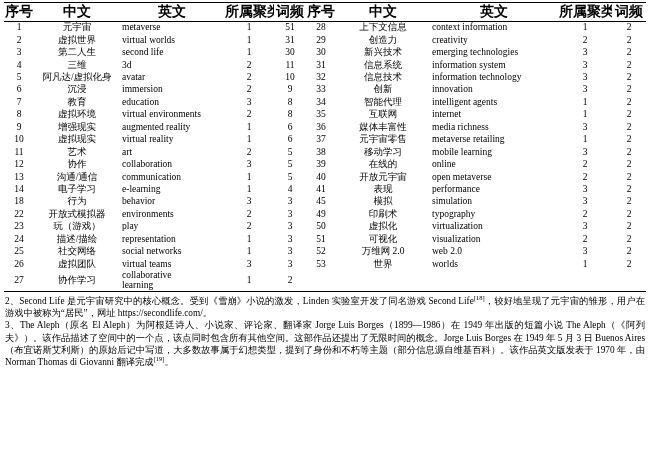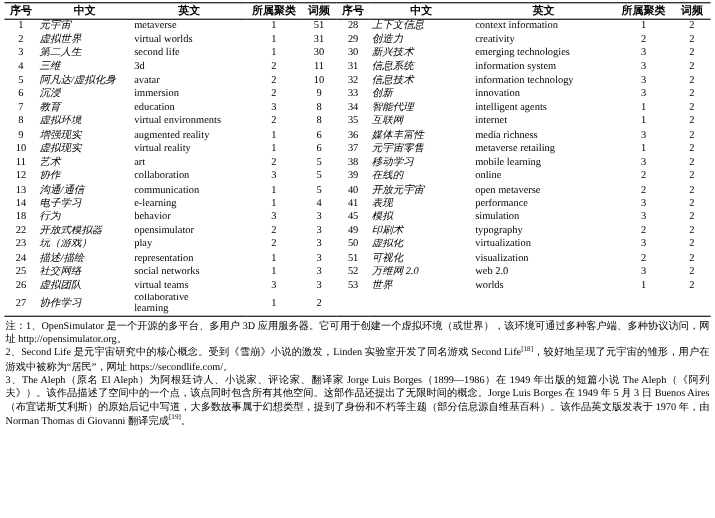--- a/index.html
+++ b/index.html
@@ -15,36 +15,36 @@
     margin:2px 4px 0 4px;
     border-collapse:collapse;
     table-layout:fixed;
     font-size:9.5px;
     border-top:1.6px solid #000;
     border-bottom:1.6px solid #000;
   }
   table.kw thead th{
     border-bottom:0.9px solid #000;
     font-weight:bold;
-    font-size:10px;
+    font-size:14px;
     height:14px;
     padding:0 1px;
     text-align:center;
     white-space:nowrap;
     overflow:hidden;
   }
   table.kw td{
     padding:0 2px;
     height:12.45px;
     line-height:1.04;
     vertical-align:middle;
     overflow:hidden;
   }
   td.c0,td.c3,td.c4,td.c5,td.c8,td.c9{text-align:center;}
-  td.c1,td.c6{text-align:left;padding-left:5px;font-style:italic;}
+  td.c1,td.c6{text-align:center;padding-left:5px;}
   td.c2,td.c7{text-align:left;padding-left:3px;white-space:pre-line;}
   .notes{
     margin:3px 5px 0 5px;
     font-size:9.3px;
     line-height:1.33;
     text-align:justify;
   }
   .notes p{margin:0;padding:0;}
   sup{font-size:6.5px;line-height:0;vertical-align:super;}
 </style>
@@ -257,21 +257,21 @@
           <td class="c4">3</td>
           <td class="c5">45</td>
           <td class="c6">模拟</td>
           <td class="c7">simulation</td>
           <td class="c8">3</td>
           <td class="c9">2</td>
         </tr>
         <tr>
           <td class="c0">22</td>
           <td class="c1">开放式模拟器</td>
-          <td class="c2">opensimulator</td>
+          <td class="c2">environments</td>
           <td class="c3">2</td>
           <td class="c4">3</td>
           <td class="c5">49</td>
           <td class="c6">印刷术</td>
           <td class="c7">typography</td>
           <td class="c8">2</td>
           <td class="c9">2</td>
         </tr>
         <tr>
           <td class="c0">23</td>
@@ -331,18 +331,17 @@
           <td class="c5"></td>
           <td class="c6"></td>
           <td class="c7"></td>
           <td class="c8"></td>
           <td class="c9"></td>
         </tr>
       </tbody>
   </table>
 
   <div class="notes">
-    <p>注：1、OpenSimulator 是一个开源的多平台、多用户 3D 应用服务器。它可用于创建一个虚拟环境（或世界），该环境可通过多种客户端、多种协议访问，网址 http://opensimulator.org。</p>
     <p>2、Second Life 是元宇宙研究中的核心概念。受到《雪崩》小说的激发，Linden 实验室开发了同名游戏 Second Life<sup>[18]</sup>，较好地呈现了元宇宙的雏形，用户在游戏中被称为“居民”，网址 https://secondlife.com/。</p>
     <p>3、The Aleph（原名 El Aleph）为阿根廷诗人、小说家、评论家、翻译家 Jorge Luis Borges（1899—1986）在 1949 年出版的短篇小说 The Aleph（《阿列夫》）。该作品描述了空间中的一个点，该点同时包含所有其他空间。这部作品还提出了无限时间的概念。Jorge Luis Borges 在 1949 年 5 月 3 日 Buenos Aires（布宜诺斯艾利斯）的原始后记中写道，大多数故事属于幻想类型，提到了身份和不朽等主题（部分信息源自维基百科）。该作品英文版发表于 1970 年，由 Norman Thomas di Giovanni 翻译完成<sup>[19]</sup>。</p>
   </div>
 
 </div>
 
 </body></html>

